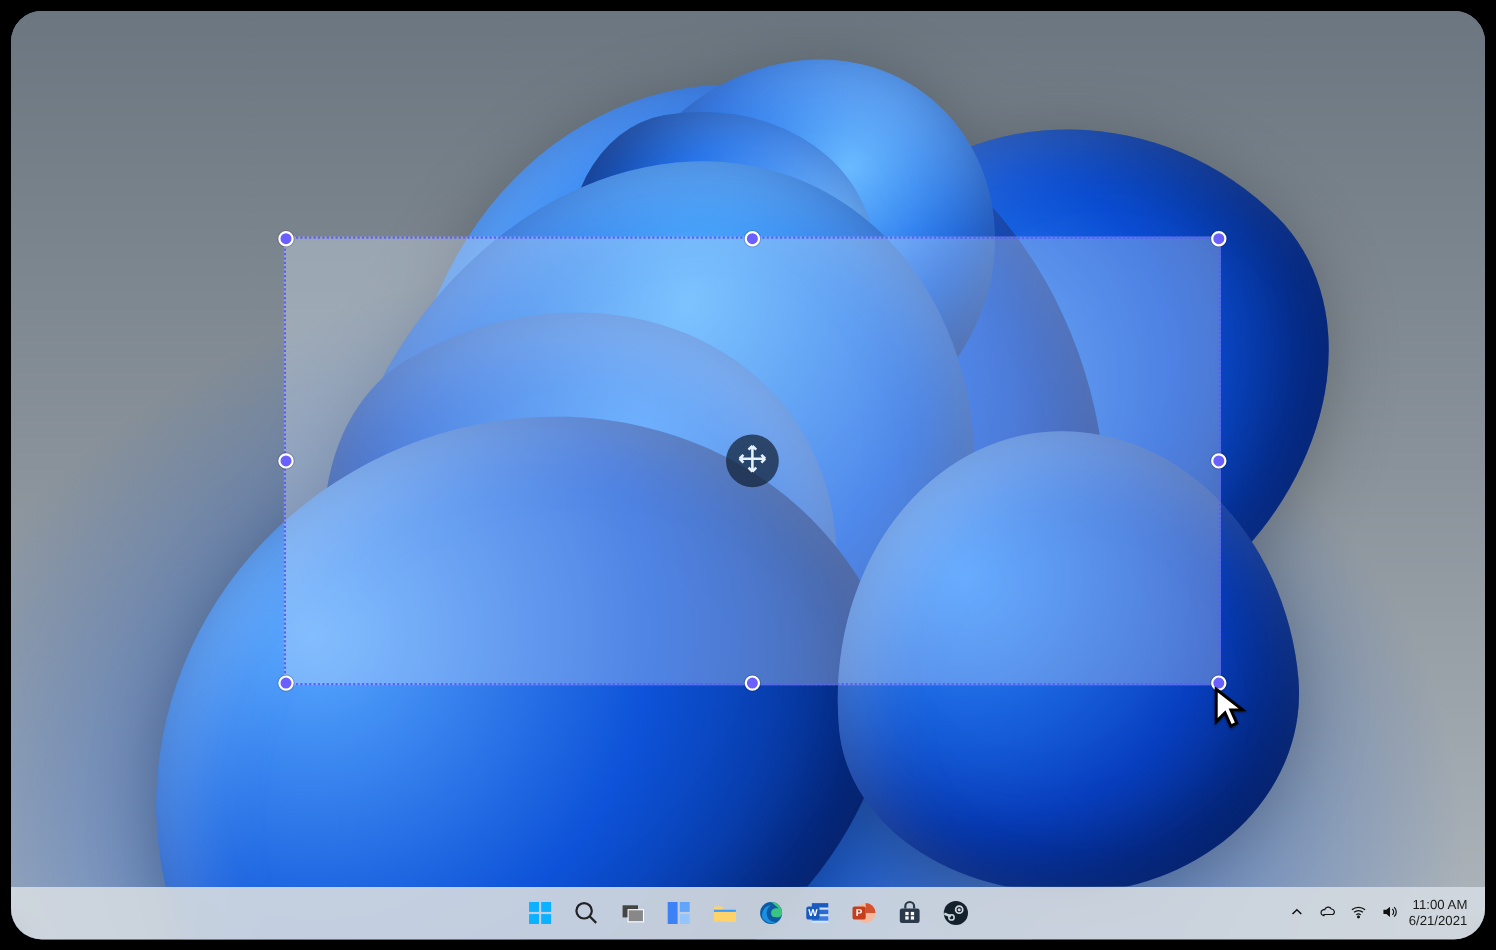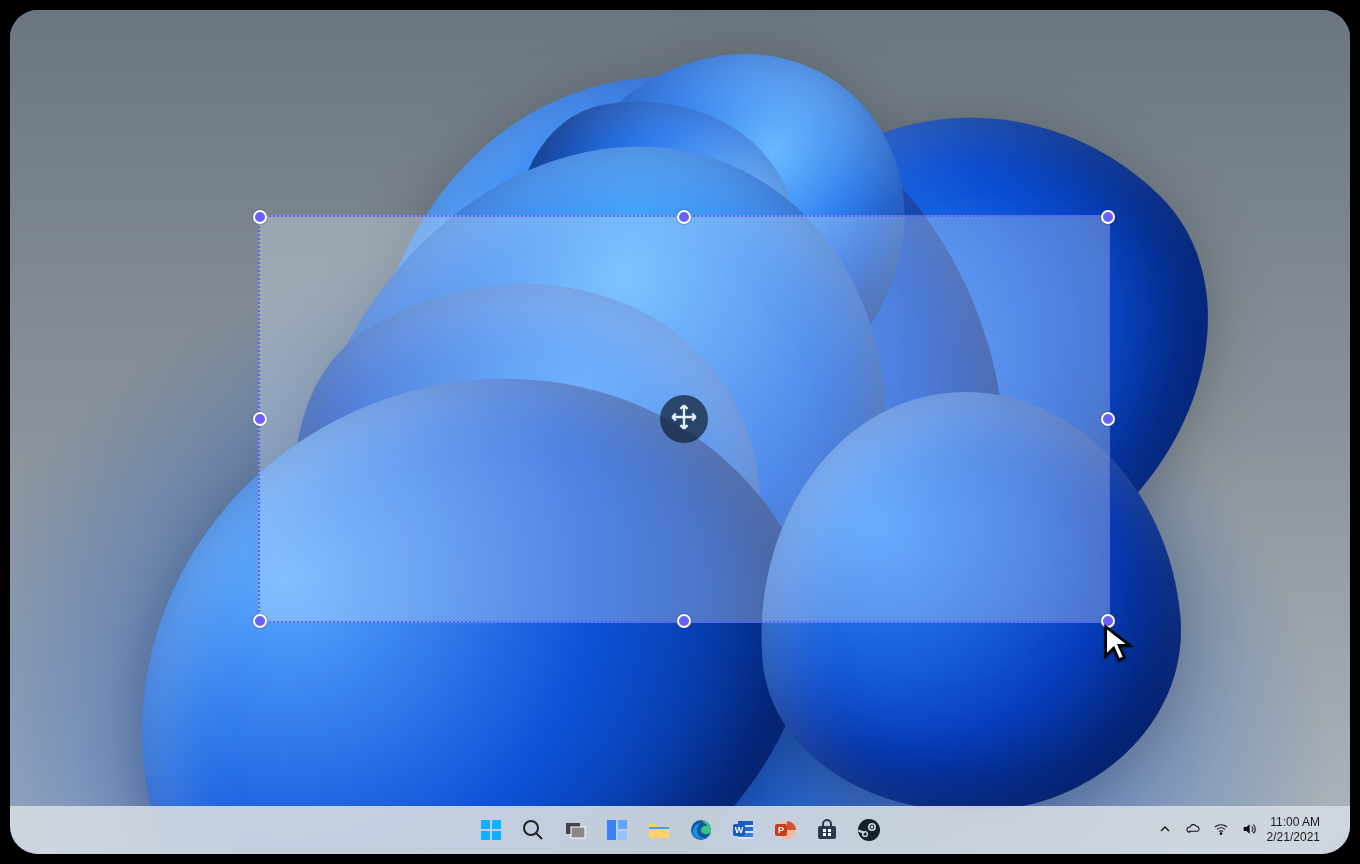--- a/index.html
+++ b/index.html
@@ -101,21 +101,21 @@
 }
 .tb-item {
   width: 36px; height: 36px;
   border-radius: 4px;
   display: flex; align-items: center; justify-content: center;
   cursor: pointer;
 }
 
 .systray {
   position: absolute;
-  right: 24px;
+  right: 10px;
   display: flex; align-items: center; gap: 10px;
   color: #1a1a1a;
   font-size: 12px;
 }
 .systray .icons { display: flex; gap: 12px; align-items: center; }
 .systray .icons svg { width: 16px; height: 16px; }
 .clock { text-align: right; line-height: 1.25; padding-right: 6px; }
 
 
 .ico { width: 24px; height: 24px; display: block; }
@@ -297,18 +297,18 @@
         <span>
           <svg viewBox="0 0 24 24" fill="none" stroke="#111" stroke-width="1.6">
               <path d="M4 9v6h4l5 4V5L8 9H4z" fill="#111" stroke="none"></path>
               <path d="M16 8a5 5 0 0 1 0 8"></path>
               <path d="M18.5 5.5a8.5 8.5 0 0 1 0 13"></path>
             </svg>
         </span>
       </div>
       <div class="clock">
         <div>11:00 AM</div>
-        <div>2/21/2021</div>
+        <div>6/21/2021</div>
       </div>
     </div>
   </div>
 
 </div>
 
 </body></html>

